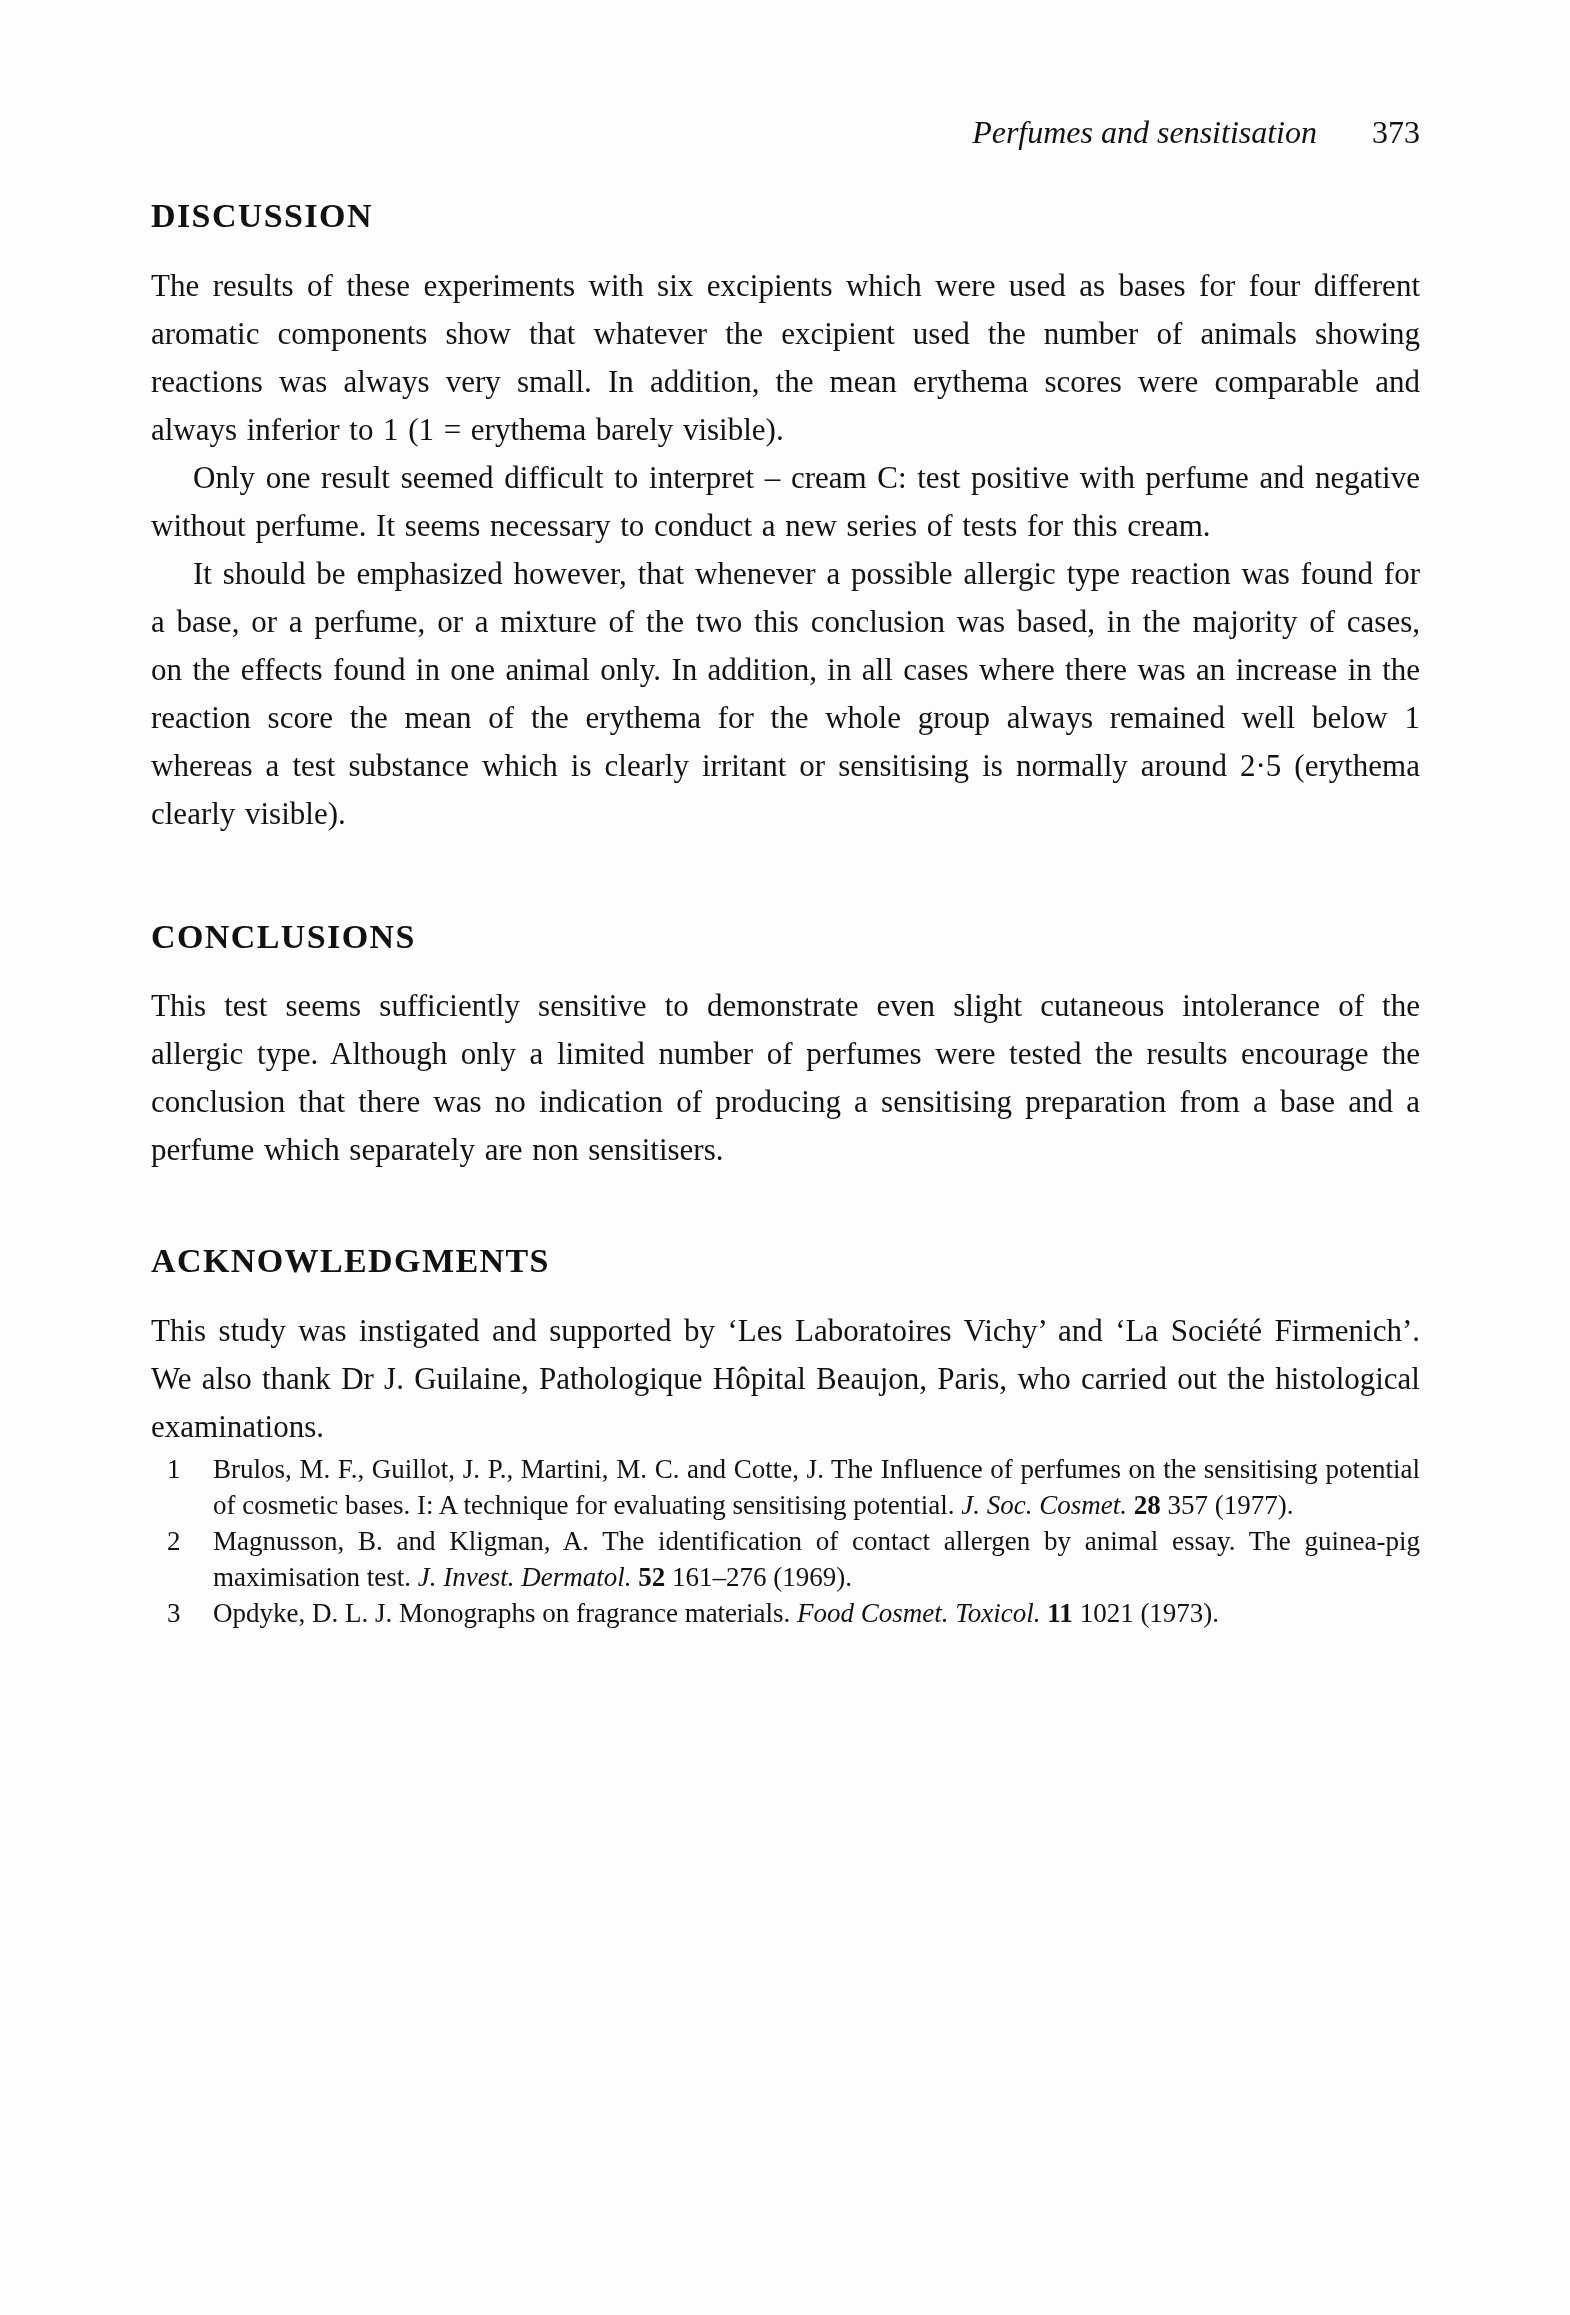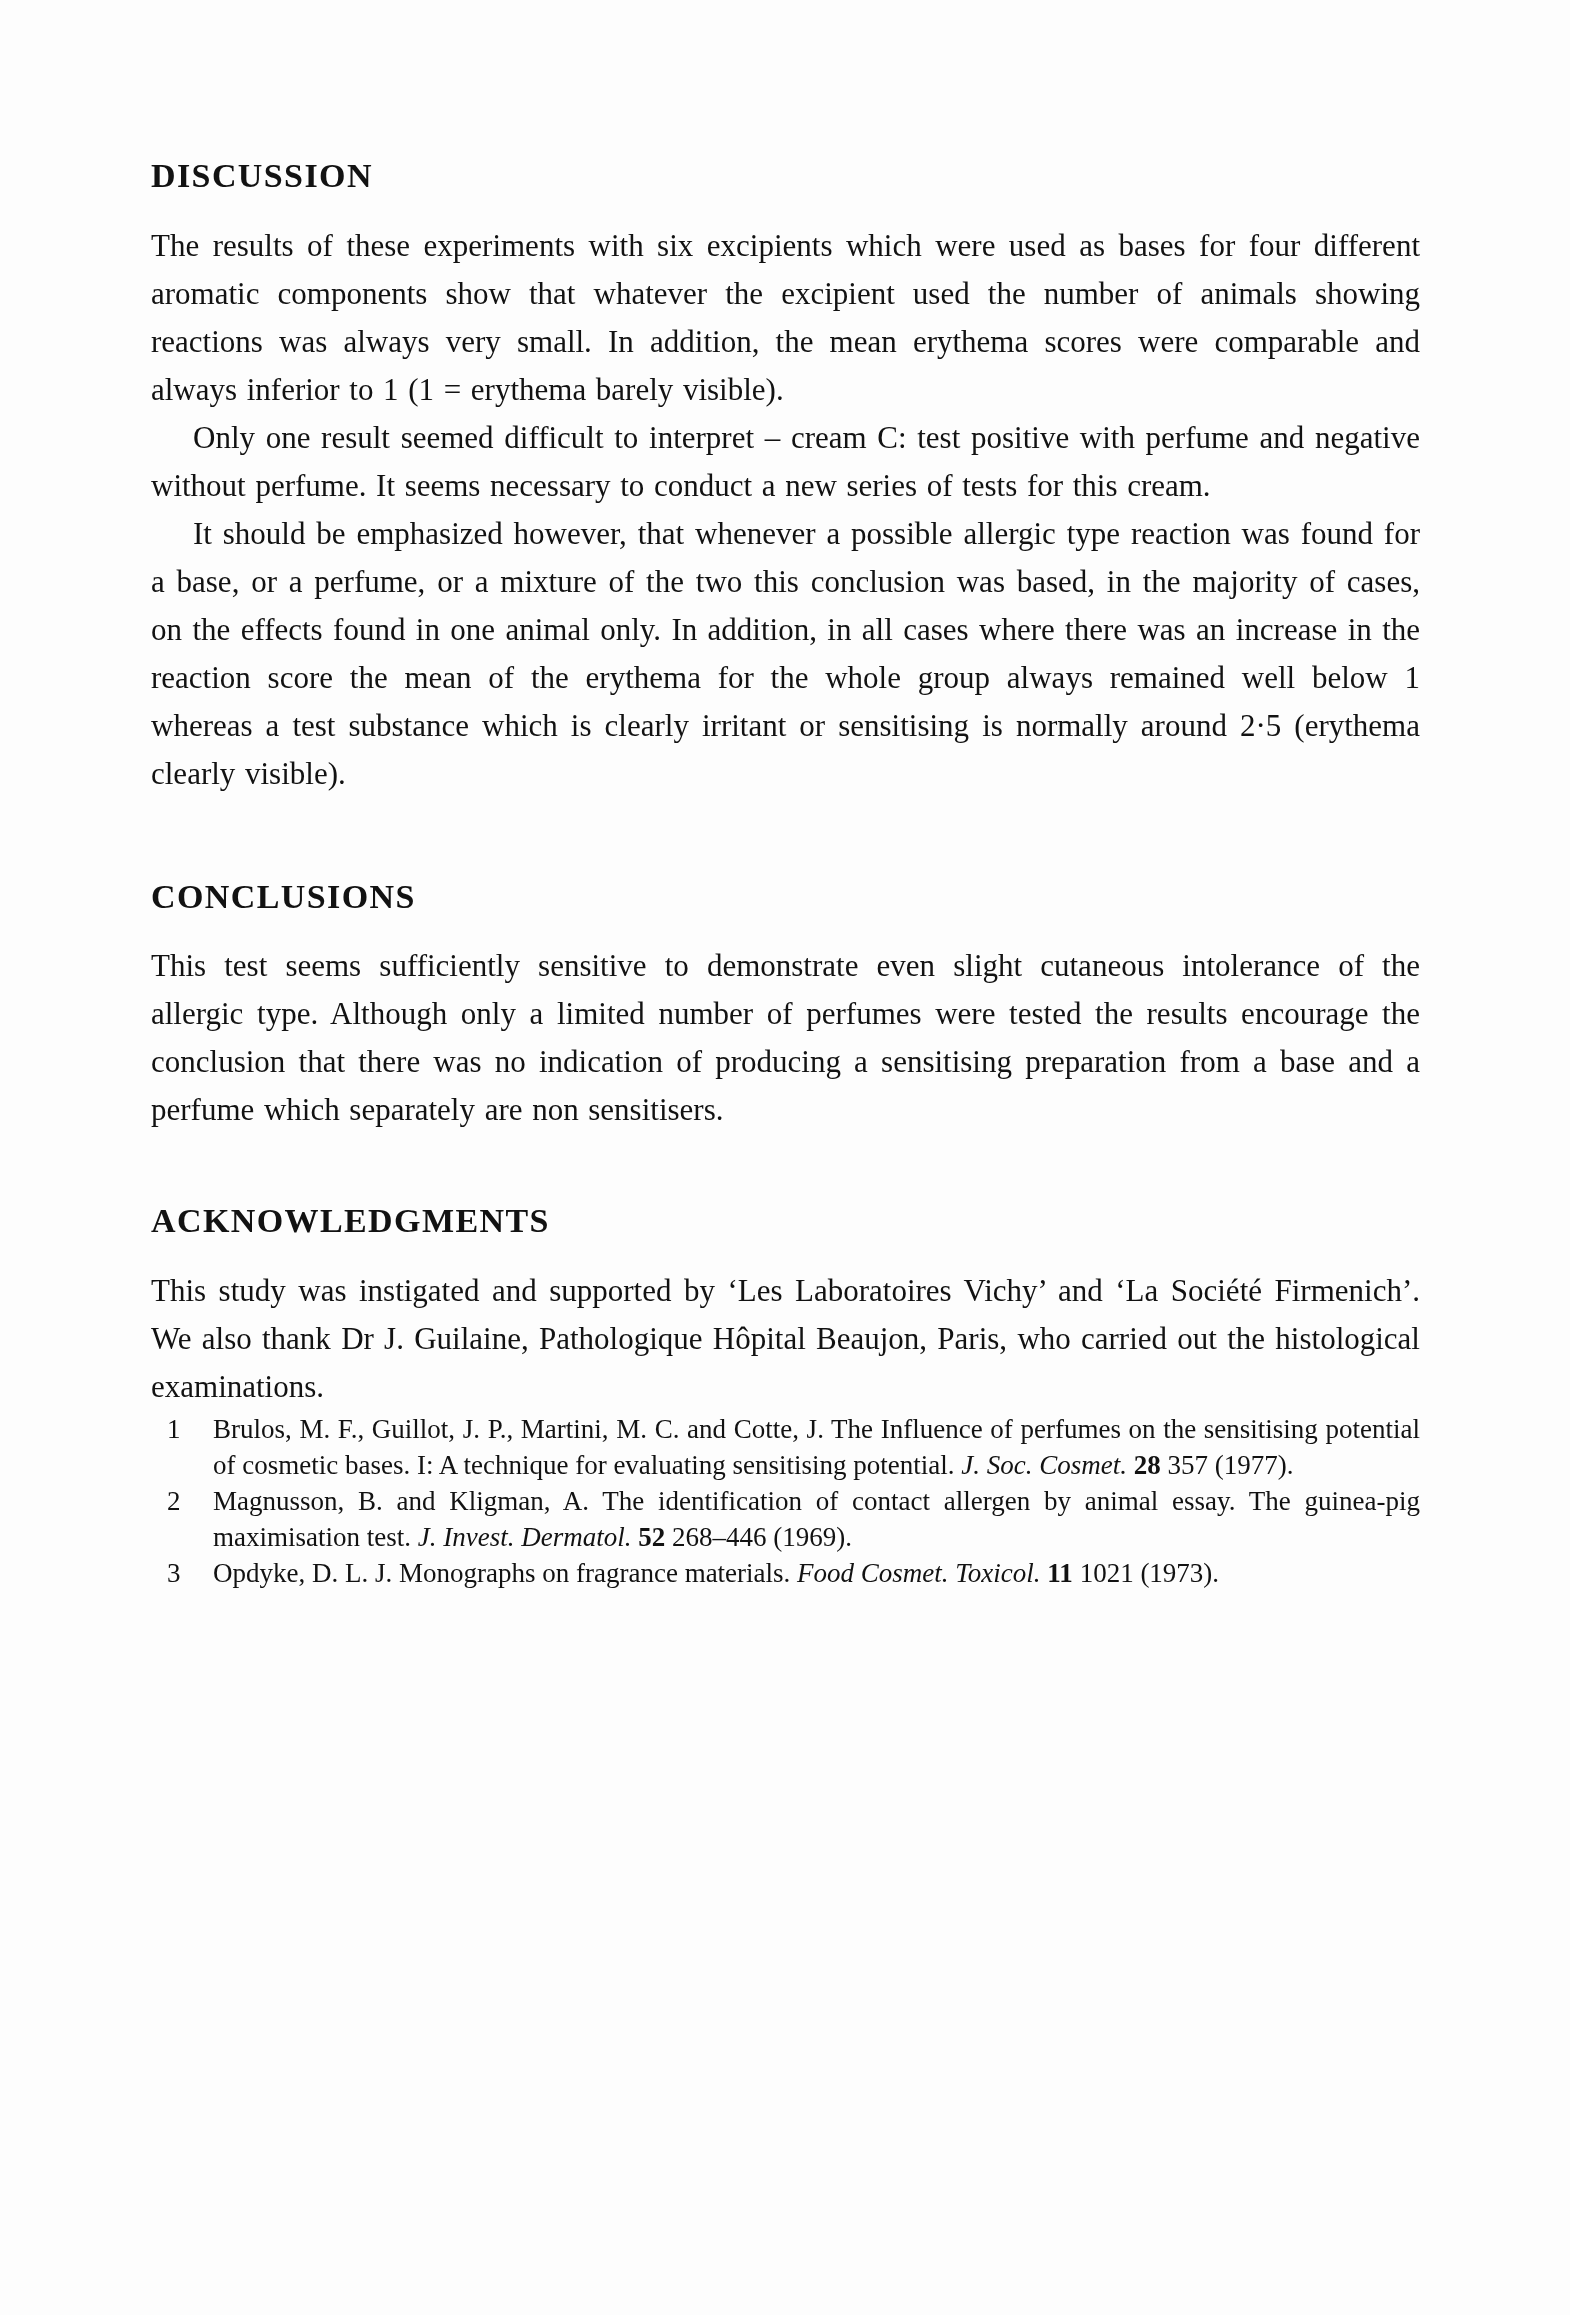--- a/index.html
+++ b/index.html
@@ -78,20 +78,24 @@
   }
   .ref-text .italic { font-style: italic; }
   .ref-text .bold { font-weight: bold; }
   .ref-text .normal { font-style: normal; font-weight: normal; }
 </style>
 </head>
 <body>
 
 <div class="page">
 
+  <header class="running-head">
+    <span class="running-title">Perfumes and sensitisation</span>
+    <span class="page-number">373</span>
+  </header>
 
   <section class="section-discussion">
     <h2 class="heading">DISCUSSION</h2>
     <p class="body-p">The results of these experiments with six excipients which were used as bases for four different aromatic components show that whatever the excipient used the number of animals showing reactions was always very small. In addition, the mean erythema scores were comparable and always inferior to 1 (1 = erythema barely visible).</p>
     <p class="body-p indent">Only one result seemed difficult to interpret – cream C: test positive with perfume and negative without perfume. It seems necessary to conduct a new series of tests for this cream.</p>
     <p class="body-p indent">It should be emphasized however, that whenever a possible allergic type reaction was found for a base, or a perfume, or a mixture of the two this conclusion was based, in the majority of cases, on the effects found in one animal only. In addition, in all cases where there was an increase in the reaction score the mean of the erythema for the whole group always remained well below 1 whereas a test substance which is clearly irritant or sensitising is normally around 2·5 (erythema clearly visible).</p>
   </section>
 
   <section class="section-conclusions">
     <h2 class="heading">CONCLUSIONS</h2>
@@ -104,21 +108,21 @@
   </section>
 
   <section class="section-references">
     <ol class="refs">
       <li class="ref">
         <span class="ref-num">1</span>
         <span class="ref-text"><span class="normal">Brulos, M. F., Guillot, J. P., Martini, M. C. and Cotte, J. The Influence of perfumes on the sensitising potential of cosmetic bases. I: A technique for evaluating sensitising potential. </span><span class="italic">J. Soc. Cosmet.</span><span class="normal"> </span><span class="bold">28</span><span class="normal"> 357 (1977).</span></span>
       </li>
       <li class="ref">
         <span class="ref-num">2</span>
-        <span class="ref-text"><span class="normal">Magnusson, B. and Kligman, A. The identification of contact allergen by animal essay. The guinea-pig maximisation test. </span><span class="italic">J. Invest. Dermatol.</span><span class="normal"> </span><span class="bold">52</span><span class="normal"> 268–446 (1969).</span></span>
+        <span class="ref-text"><span class="normal">Magnusson, B. and Kligman, A. The identification of contact allergen by animal essay. The guinea-pig maximisation test. </span><span class="italic">J. Invest. Dermatol.</span><span class="normal"> </span><span class="bold">52</span><span class="normal"> 161–276 (1969).</span></span>
       </li>
       <li class="ref">
         <span class="ref-num">3</span>
         <span class="ref-text"><span class="normal">Opdyke, D. L. J. Monographs on fragrance materials. </span><span class="italic">Food Cosmet. Toxicol.</span><span class="normal"> </span><span class="bold">11</span><span class="normal"> 1021 (1973).</span></span>
       </li>
     </ol>
   </section>
 
 </div>
 

